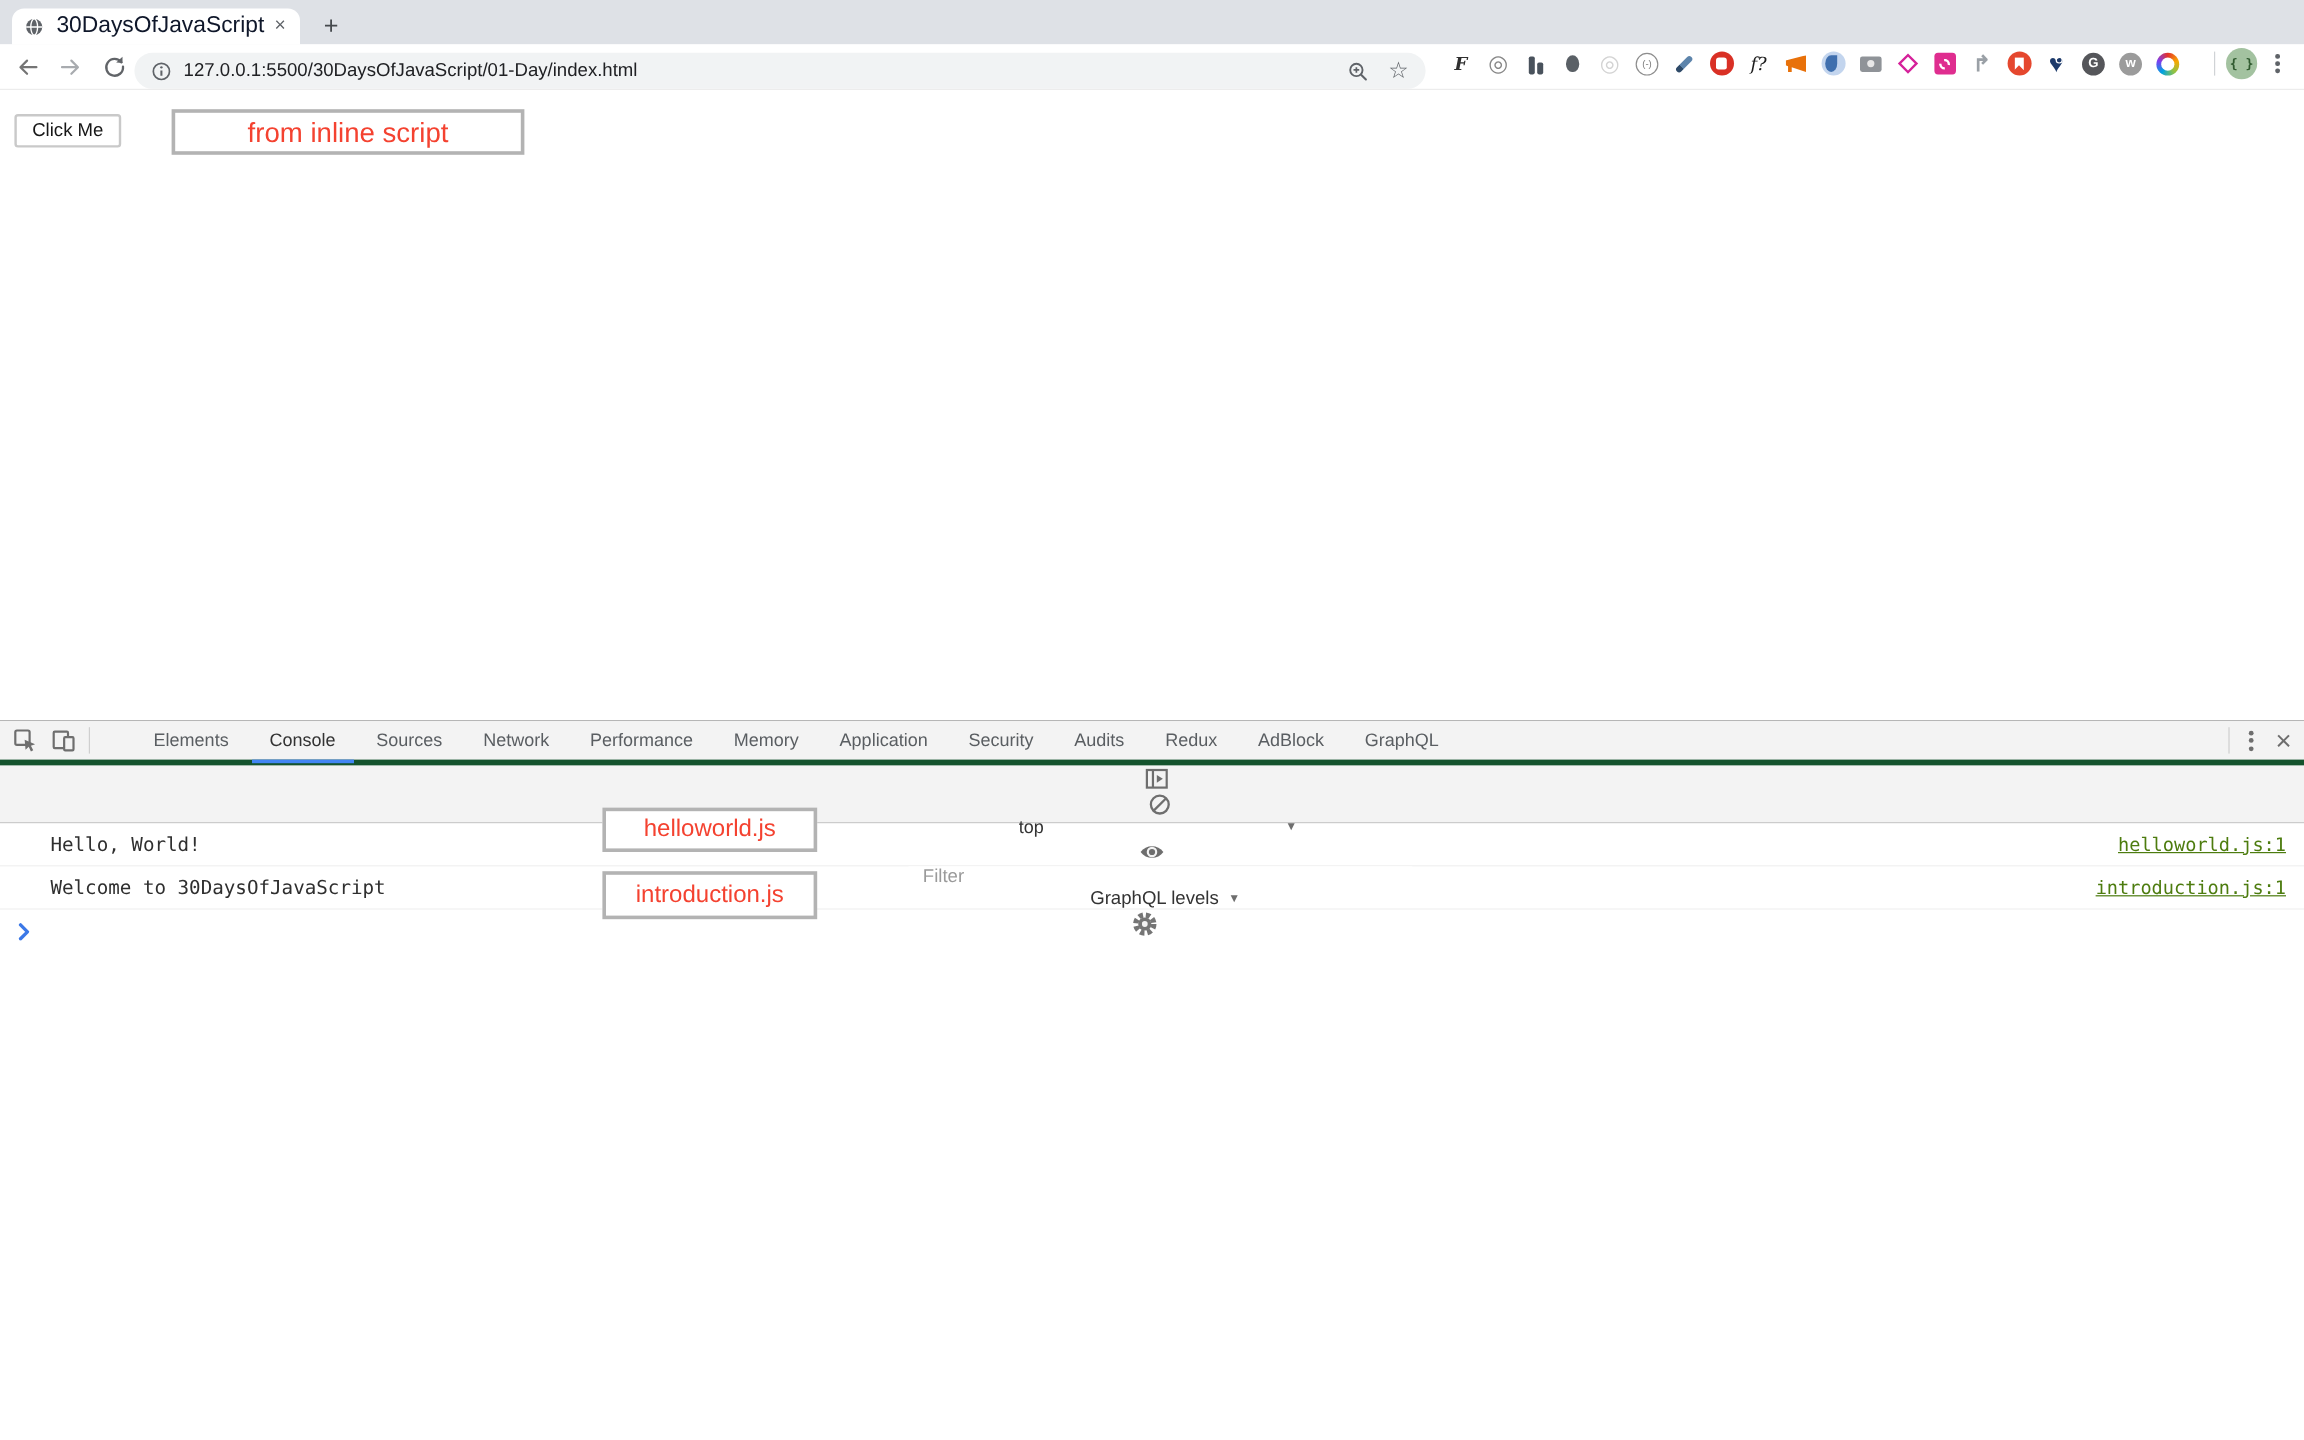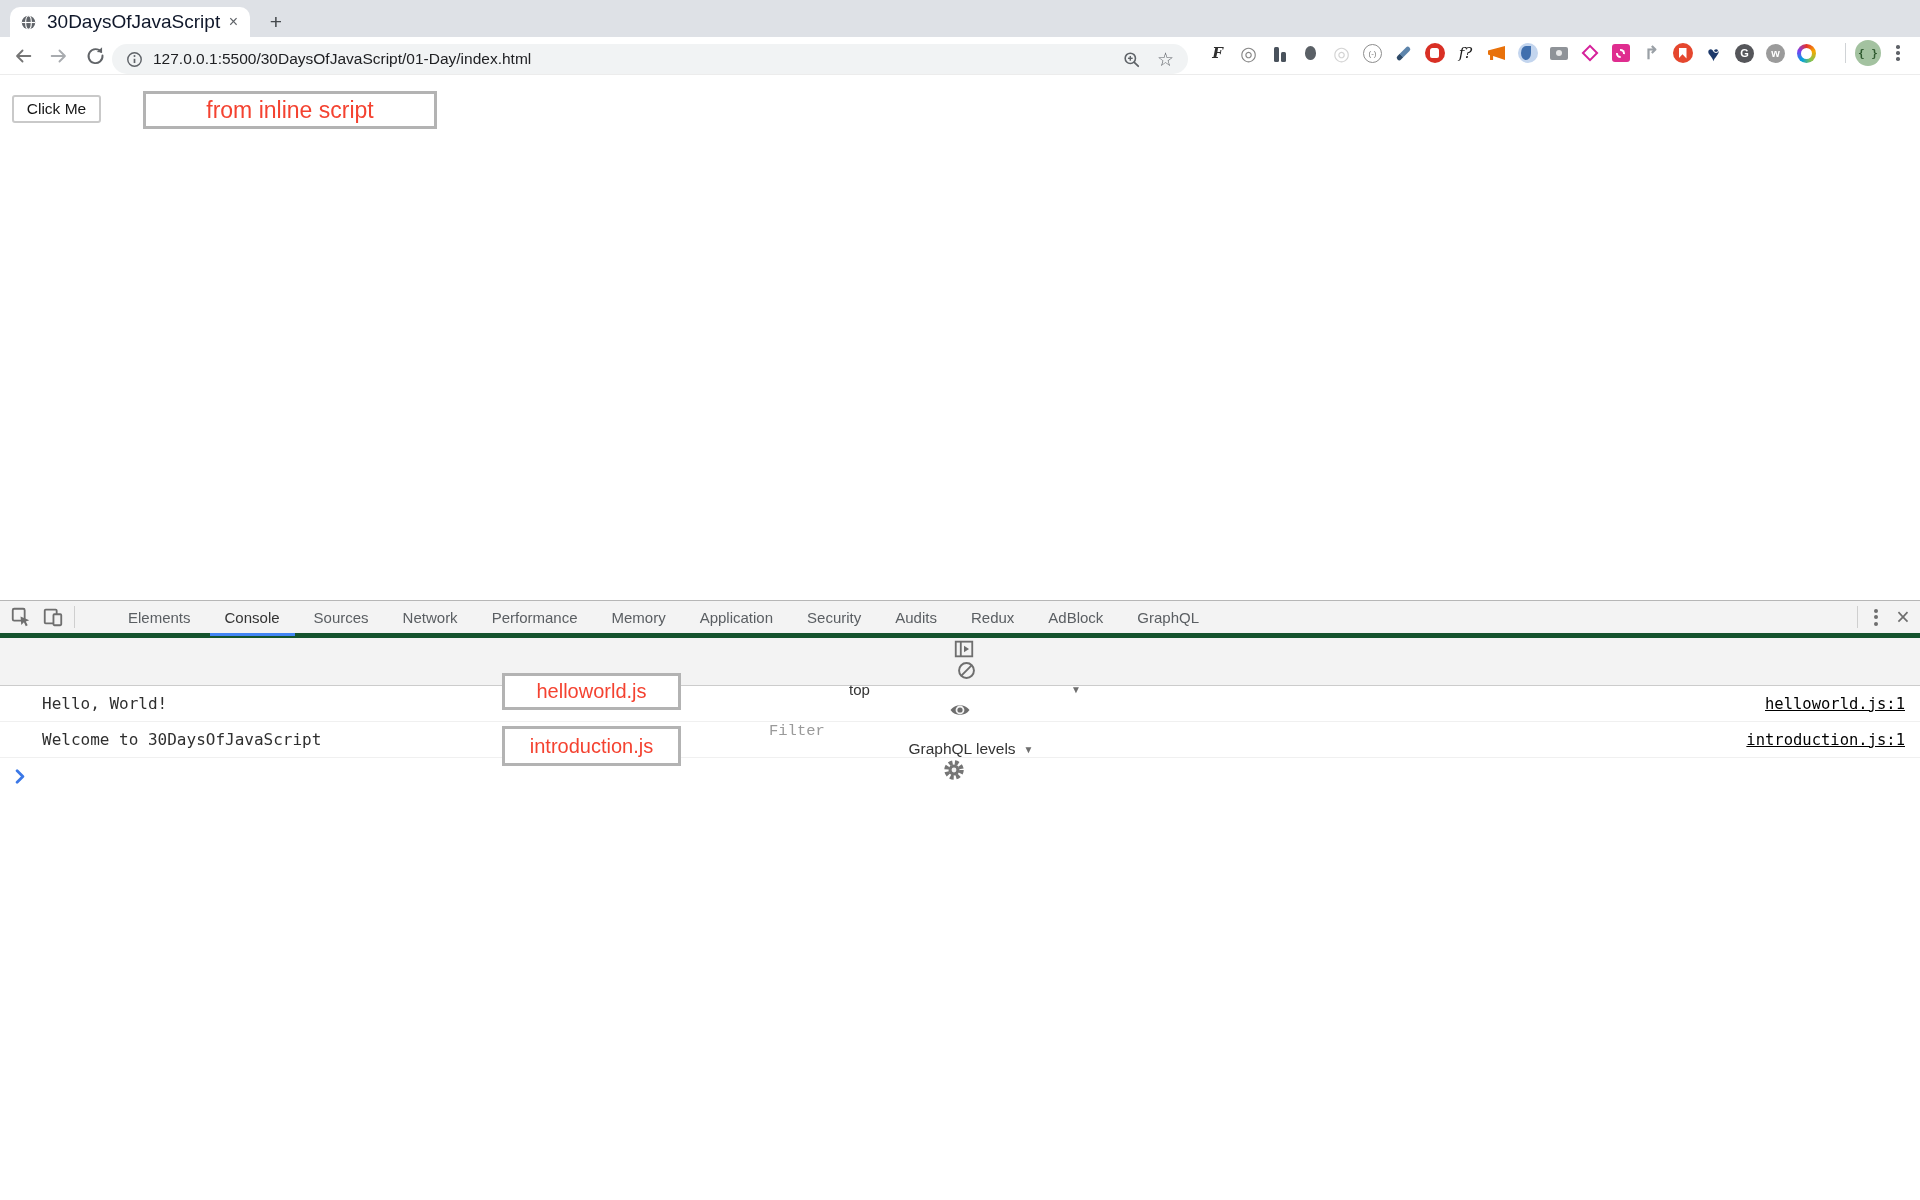--- a/index.html
+++ b/index.html
@@ -72,28 +72,28 @@
   .dt-tab.active::after { content:""; position:absolute; left:0; right:0; bottom:0; height:3px; background:#4285f4; }
   #dt-tabbar .spacer { flex:1; }
   #dt-close { font-size:23px; color:#6e6e6e; width:34px; text-align:center; line-height:1; }
   #dt-kebab { margin:0 8px; }
   .kebab.dark i { width:4px; height:4px; background:#6e6e6e; }
 
   #dt-toolbar { height:48px; background:#f3f3f3; border-bottom:1px solid #ccc; display:flex; align-items:center;flex-direction:column; }
   #ctx-dd { margin-left:10px; width:232px; display:flex; align-items:center; font-size:15px; color:#333; }
   #ctx-dd .caret { margin-left:auto; font-size:10px; color:#6e6e6e; }
   .caret { font-size:10px; color:#6e6e6e; }
-  #filter-input { margin-left:14px; width:420px; height:33px; border:none; outline:none; background:#fff; font-size:15.5px; color:#333; padding:0 12px; font-family:Liberation Mono, monospace; }
+  #filter-input { margin-left:14px; width:420px; height:33px; border:none; outline:none; background:#fff; font-size:15.5px; color:#333; padding:0 12px; font-family:Liberation Sans, sans-serif; }
   #filter-input::placeholder { color:#9a9a9a; }
   #levels-dd { margin-left:22px; display:flex; align-items:center; font-size:15.5px; color:#333; gap:8px; }
   #dt-toolbar .spacer { flex:1; }
   #gear-btn { margin-right:12px; }
 
   .console-row { height:36px; border-bottom:1px solid #f0f0f0; display:flex; align-items:center; padding:0 15px 0 42px; font-family:"DejaVu Sans Mono", monospace; font-size:16px; color:#2f2f2f; }
-  .console-row .src { margin-left:auto; font-size:15.5px; color:#000000; text-decoration:underline; }
+  .console-row .src { margin-left:auto; font-size:15.5px; color:#4d7c0f; text-decoration:underline; }
   #prompt-row { height:36px; display:flex; align-items:center; padding-left:13px; }
 
   .annot { position:absolute; left:502px; width:179px; background:#fff; border:3px solid #b3b3b3; display:flex; align-items:center; justify-content:center; font-size:20px; color:#f44230; }
   #annot-0 { top:72px; height:37px; }
   #annot-1 { top:125px; height:40px; }
 </style>
 </head>
 <body>
 
 <div id="tabstrip">

